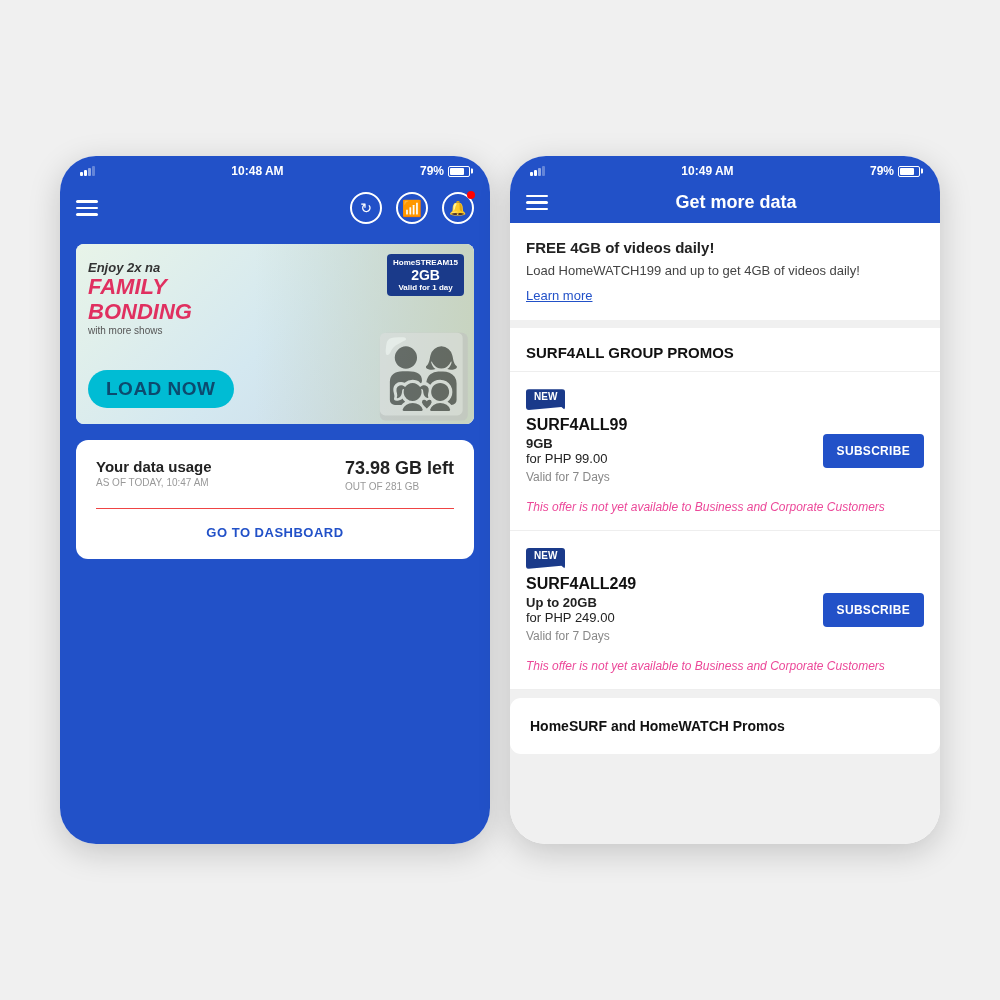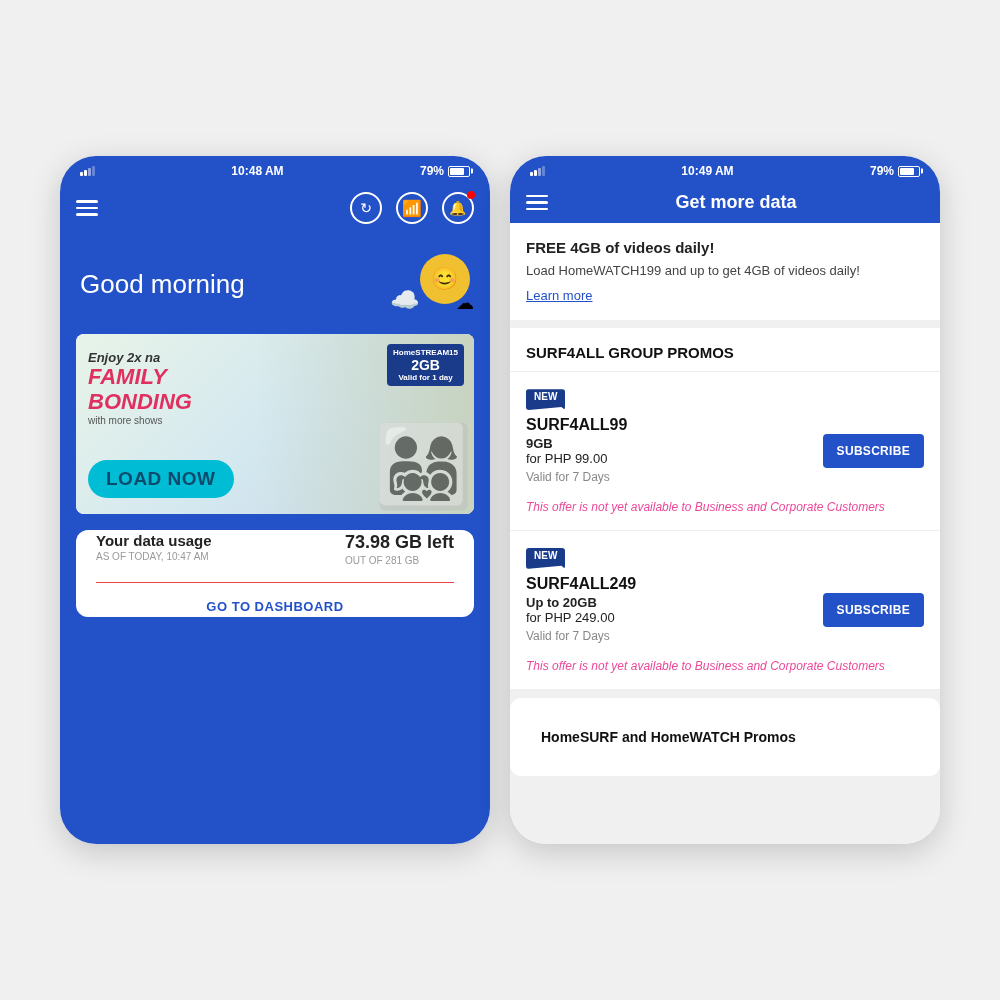--- a/index.html
+++ b/index.html
@@ -231,21 +231,21 @@
       font-weight: 700;
       padding: 4px 6px;
       border-radius: 4px;
       text-align: center;
       z-index: 3;
     }
     .data-usage-card {
       margin: 16px 16px 10px;
       background: white;
       border-radius: 12px;
-      padding: 2px 20px;
+      padding: 18px 20px;
     }
     .data-usage-top {
       display: flex;
       justify-content: space-between;
       align-items: flex-start;
     }
     .data-label {
       font-size: 15px;
       font-weight: 700;
       color: #222;
@@ -379,21 +379,21 @@
       font-weight: 700;
       padding: 10px 14px;
       border-radius: 4px;
       border: none;
       cursor: pointer;
       letter-spacing: 0.3px;
     }
     .homesurf-section {
       background: white;
       margin-bottom: 8px;
-      padding: 31px;
+      padding: 20px;
       border-radius: 11px;
     }
     .homesurf-title {
       font-size: 14px;
       font-weight: 700;
       color: #111;
     }
     
     .screen1::-webkit-scrollbar,
     .screen2::-webkit-webkit-scrollbar { display: none; }
@@ -434,28 +434,20 @@
         <div class="icon-circle" style="font-size:16px;">📶</div>
         <div class="icon-circle" style="position:relative;">
           🔔
           <span style="position:absolute;top:-3px;right:-3px;background:red;width:8px;height:8px;border-radius:50%;display:block;"></span>
         </div>
       </div>
     </div>
 
     <div class="screen1">
 
-      <div class="greeting-area">
-        <span class="greeting-text">Good morning</span>
-        <div class="sun-graphic">
-          <div class="sun">😊</div>
-          <div class="cloud-left">☁️</div>
-          <div class="cloud-right">☁</div>
-        </div>
-      </div>
 
       <div class="banner-card">
         <div class="banner-bg">
           <div class="banner-text-area">
             <div class="enjoy-text">Enjoy 2x na</div>
             <div class="family-text">FAMILY</div>
             <div class="bonding-text">BONDING</div>
             <div class="with-shows">with more shows</div>
           </div>
           <button class="load-now-btn">LOAD NOW</button>

